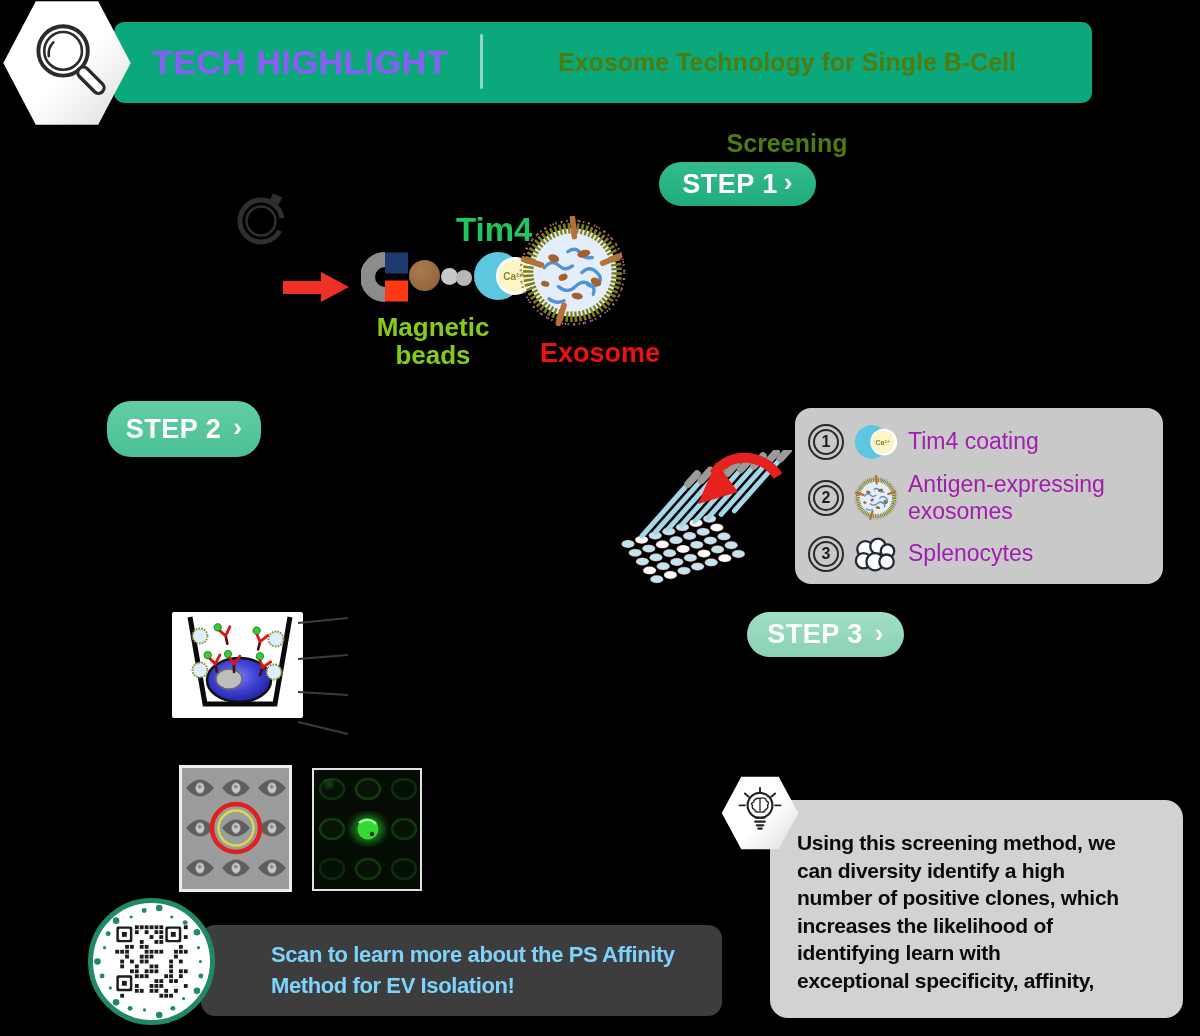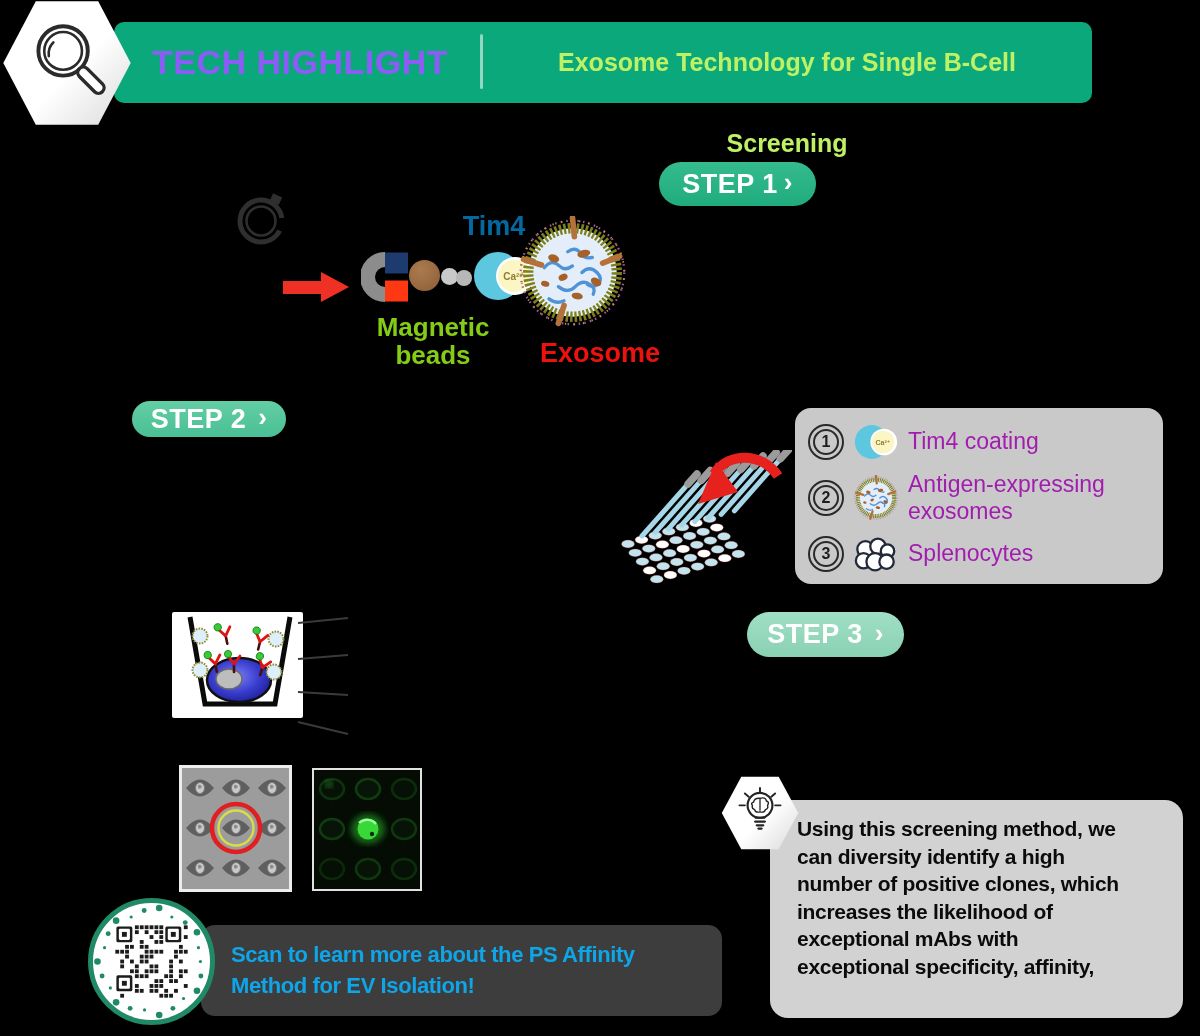--- a/index.html
+++ b/index.html
@@ -6,47 +6,47 @@
   #stage{position:relative;width:1200px;height:1036px;background:#000;overflow:hidden;
          font-family:"Liberation Sans","DejaVu Sans",sans-serif;}
   .abs{position:absolute;}
 
   
   #banner{left:114px;top:22px;width:978px;height:81px;background:#0ba87c;border-radius:10px;}
   #banner-title{left:130px;top:22px;width:340px;height:81px;line-height:81px;text-align:center;
     color:#8b5cf6;font-size:34px;font-weight:800;letter-spacing:.5px;}
   #banner-divider{left:480px;top:34px;width:3px;height:55px;background:rgba(255,255,255,.55);border-radius:2px;}
   #banner-subtitle{left:498px;top:22px;width:578px;height:81px;line-height:81px;text-align:center;
-    color:#bef264;font-size:25px;font-weight:700;}
+    color:#4d7c0f;font-size:25px;font-weight:700;}
   .hex{clip-path:polygon(26% 1%,74% 1%,99% 50%,74% 99%,26% 99%,1% 50%);
        background:linear-gradient(135deg,#ffffff 55%,#d9d9d9);}
   #hex-badge{left:2px;top:0px;width:130px;height:126px;}
   #hex-badge svg{position:absolute;left:26px;top:18px;}
 
   
   .pill{display:flex;align-items:center;justify-content:center;gap:12px;color:#fff;
         font-weight:800;font-size:27px;border-radius:24px;letter-spacing:.5px;}
   .pill .chev{font-size:26px;margin-top:-3px;font-weight:700;}
   #step1{left:659px;top:162px;width:157px;height:44px;background:linear-gradient(180deg,#34bb8e,#20ac7e);gap:6px;}
-  #step2{left:132px;top:401px;width:154px;height:36px;background:linear-gradient(180deg,#62cea6,#4bbf95);}
+  #step2{left:107px;top:401px;width:154px;height:56px;background:linear-gradient(180deg,#62cea6,#4bbf95);}
   #step3{left:747px;top:612px;width:157px;height:45px;background:linear-gradient(180deg,#a0dfc5,#8ad1b4);}
 
   
   #plasmid{left:232px;top:191px;}
   #arrow1{left:283px;top:272px;width:66px;height:30px;}
   #arrow1 .body{position:absolute;left:0;top:9px;width:38px;height:13px;background:#ee3124;}
   #arrow1 .head{position:absolute;left:38px;top:0;width:0;height:0;
     border-top:15px solid transparent;border-bottom:15px solid transparent;border-left:28px solid #ee3124;}
   #magnet{left:361px;top:249px;}
   .bead{border-radius:50%;}
   #bead-brown{left:409px;top:260px;width:31px;height:31px;background:radial-gradient(circle at 38% 32%,#ab7b4f,#8c5d35);}
   #bead-g1{left:441px;top:268px;width:17px;height:17px;background:#c9c9c9;}
   #bead-g2{left:456px;top:270px;width:16px;height:16px;background:#b7b7b7;}
   #tim4-icon{left:473px;top:249px;}
-  #tim4-label{left:456px;top:211px;width:76px;text-align:center;color:#0369a1;font-size:27px;font-weight:800;}
+  #tim4-label{left:456px;top:211px;width:76px;text-align:left;color:#22c55e;font-size:33px;font-weight:800;}
   #exosome-main{left:516px;top:216px;}
   #beads-label{left:368px;top:314px;width:130px;text-align:center;color:#84cc16;
     font-size:26px;font-weight:800;line-height:1.06;}
   #exosome-label{left:516px;top:338px;width:112px;text-align:center;color:#ed120b;font-size:27px;font-weight:800;margin-left:24px;}
 
   
   #legend{left:795px;top:408px;width:368px;height:176px;background:#c9c9c9;border-radius:16px;
           padding:8px 0 0 13px;box-sizing:border-box;}
   .legend-row{display:flex;align-items:center;gap:8px;height:51px;margin-bottom:5px;}
   .num{width:36px;height:36px;border:2.5px solid #2a2a2a;border-radius:50%;
@@ -61,29 +61,29 @@
   #well{left:172px;top:612px;}
   #callouts{left:296px;top:612px;}
   #micro-gray{left:179px;top:765px;width:113px;height:127px;border:3px solid #ededed;
               background:#9c9c9c;box-sizing:border-box;}
   #micro-green{left:312px;top:768px;width:110px;height:123px;border:2px solid #e2e2e2;
               background:#040c04;box-sizing:border-box;}
 
   
   #scan-banner{left:201px;top:925px;width:521px;height:91px;background:#3d3d3d;border-radius:14px;
                padding:14px 18px 0 30px;box-sizing:border-box;}
-  #scan-banner div{color:#0ea5e9;font-size:22px;font-weight:800;line-height:31px;
-               letter-spacing:-0.4px;white-space:nowrap;}
+  #scan-banner div{color:#7dd3fc;font-size:22px;font-weight:800;line-height:31px;
+               letter-spacing:-0.4px;white-space:nowrap;margin-left:40px;}
   #qr{left:88px;top:898px;width:127px;height:127px;border:5px solid #1f8a64;border-radius:50%;
       background:#fff;box-sizing:border-box;}
   #qr svg{position:absolute;left:0;top:0;}
 
   
   #insight-panel{left:770px;top:800px;width:413px;height:218px;background:#d2d2d2;border-radius:18px;
-                 padding:15px 0 0 27px;box-sizing:border-box;}
+                 padding:29px 0 0 27px;box-sizing:border-box;}
   #insight-panel div{color:#0b0b0b;font-size:21px;font-weight:800;line-height:27.5px;
                  letter-spacing:-0.3px;white-space:nowrap;}
   #insight-hex{left:721px;top:776px;width:78px;height:74px;}
   #insight-hex svg{position:absolute;left:13px;top:11px;}
 </style>
 </head>
 <body>
 
 <div id="stage">
 
@@ -484,21 +484,21 @@
           <rect x="27.2" y="73.2" width="4.6" height="4.6"></rect>
       </g>
     </svg>
   </div>
 
   <div class="abs" id="insight-panel">
     <div>Using this screening method, we</div>
     <div>can diversity identify a high</div>
     <div>number of positive clones, which</div>
     <div>increases the likelihood of</div>
-    <div>exceptional mAbs with</div>
+    <div>identifying learn with</div>
     <div>exceptional specificity, affinity,</div>
   </div>
   <div class="abs hex" id="insight-hex">
     <svg width="52" height="54" viewBox="0 0 48 50">
       <circle cx="24" cy="17" r="11.5" fill="#fff" stroke="#242424" stroke-width="2"></circle>
       <path d="M18,14 q1,-4 6,-3.5 q5,-1.5 6,2.5 q3,1 1,4 q1,3 -2,4 q-1,3 -5,2 q-4,1 -5,-2 q-3,-1 -2,-4 q-2,-2 1,-3 z" fill="none" stroke="#242424" stroke-width="1.3"></path>
       <path d="M24,10 v12" stroke="#242424" stroke-width="1.2"></path>
       <path d="M20,28.5 h8 M19.5,32 h9 M21,35.5 h6 M22.5,38.5 h3" stroke="#242424" stroke-width="2" stroke-linecap="round" fill="none"></path>
       <path d="M5,17 h5 M38,17 h5 M10,6 l3.5,3 M38,6 l-3.5,3 M24,1 v3.5" stroke="#242424" stroke-width="1.8" stroke-linecap="round"></path>
     </svg>

